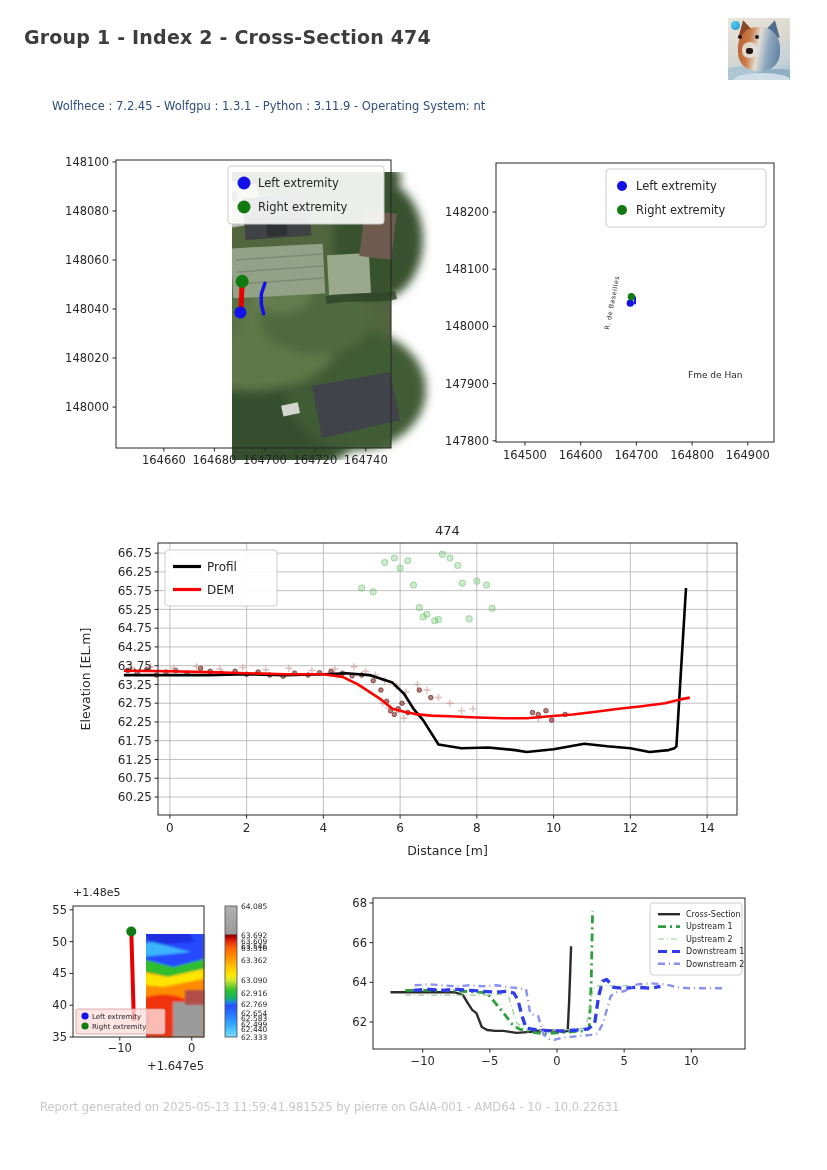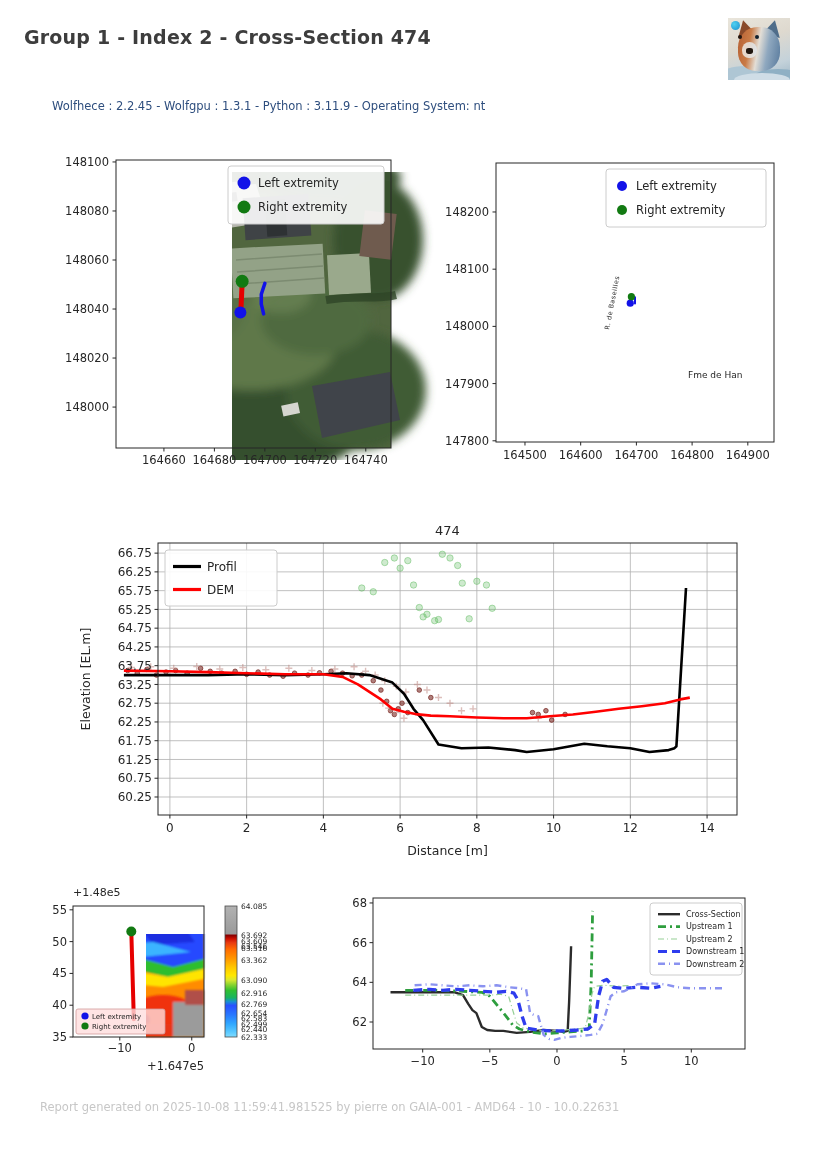--- a/index.html
+++ b/index.html
@@ -47,21 +47,21 @@
     <div class="wave2"></div>
     <div class="face"></div>
     <div class="muzzle"></div>
     <div class="eye-l"></div>
     <div class="eye-r"></div>
     <div class="nose"></div>
     <div class="wave3"></div>
     <div class="spark"></div>
   </div>
 
-  <div class="subtitle">Wolfhece : 2.2.45 - Wolfgpu : 1.3.1 - Python : 3.11.9 - Operating System: nt</div>
+  <div class="subtitle">Wolfhece : 7.2.45 - Wolfgpu : 1.3.1 - Python : 3.11.9 - Operating System: nt</div>
 
   <svg id="fig1" class="fig" width="827" height="335">
     <defs>
       <filter id="blur5">
           <feGaussianBlur stdDeviation="5"></feGaussianBlur>
         </filter>
       <filter id="blur2">
           <feGaussianBlur stdDeviation="1.6"></feGaussianBlur>
         </filter>
       <clipPath id="clipL">
@@ -542,16 +542,16 @@
           <text x="686" y="63.88" font-size="8">Upstream 2</text>
           <line x1="658" y1="73.4" x2="680" y2="73.4" stroke="#2e3cee" stroke-width="3" stroke-dasharray="9,5"></line>
           <text x="686" y="76.28" font-size="8">Downstream 1</text>
           <line x1="658" y1="85.8" x2="680" y2="85.8" stroke="#8a92f0" stroke-width="2.4" stroke-dasharray="7,4,1,4"></line>
           <text x="686" y="88.67999999999999" font-size="8">Downstream 2</text>
         </g>
       </g>
   </svg>
 
   <div class="footer">
-    <div>Report generated on 2025-10-08 11:59:41.981525 by pierre on GAIA-001 - AMD64 - 10 - 10.0.22631</div>
+    <div>Report generated on 2025-05-13 11:59:41.981525 by pierre on GAIA-001 - AMD64 - 10 - 10.0.22631</div>
   </div>
 
 </div>
 
 </body></html>

